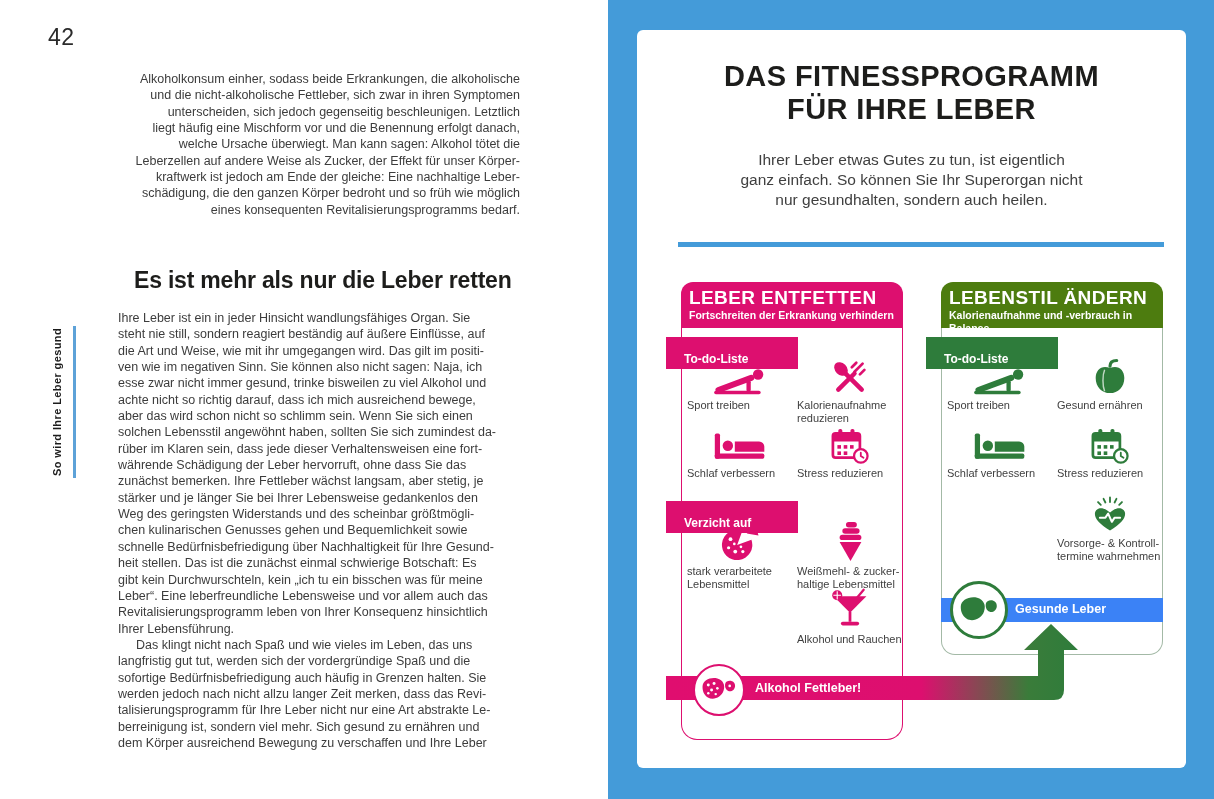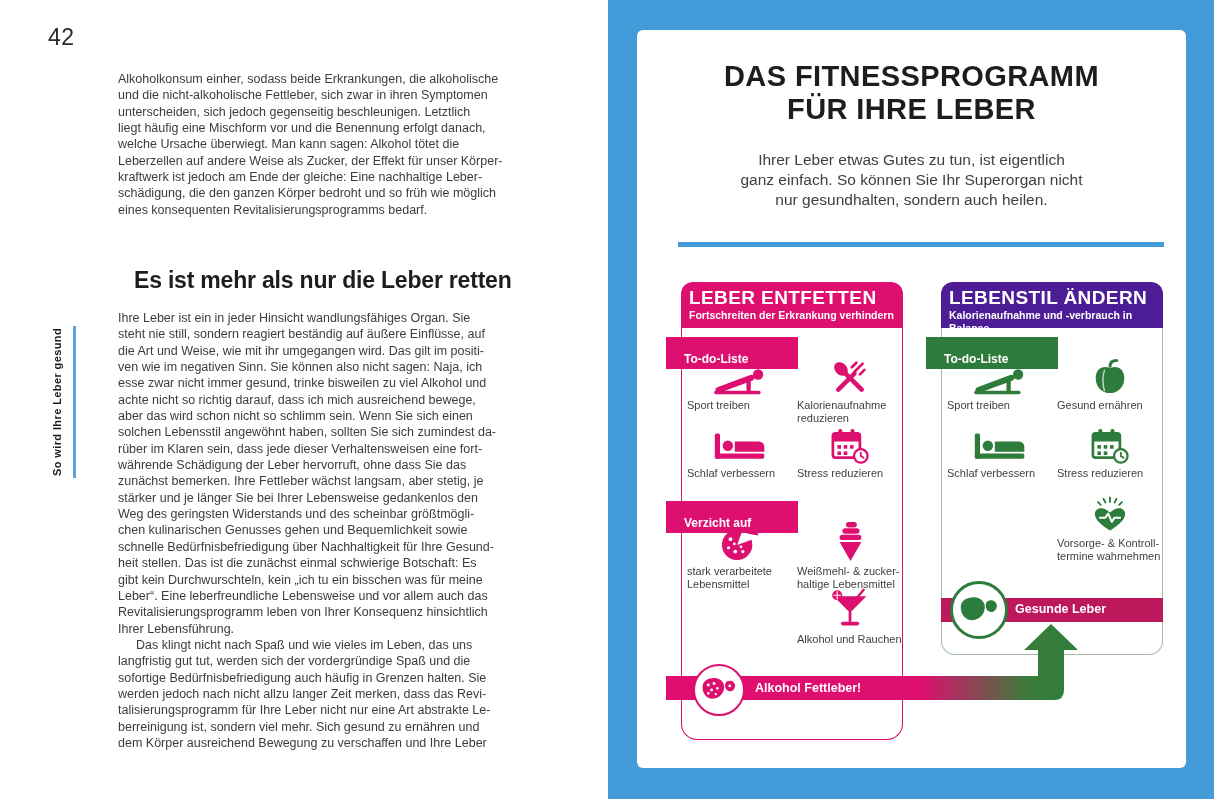--- a/index.html
+++ b/index.html
@@ -41,21 +41,21 @@
   .divider{position:absolute;left:41px;top:212px;width:486px;height:5px;background:#449bd9;}
   
   .col{position:absolute;top:252px;width:222px;}
   .col-pink{left:44px;height:458px;}
   .col-green{left:304px;height:373px;}
   .col-header{
     position:absolute;left:0;top:0;width:100%;height:46px;border-radius:12px 12px 0 0;
     color:#fff;box-sizing:border-box;padding:5px 3px 0 8px;
   }
   .col-pink .col-header{background:#dd0f6f;}
-  .col-green .col-header{background:#4c1d95;}
+  .col-green .col-header{background:#4d7c0f;}
   .col-title{margin:0;font-size:19px;font-weight:800;letter-spacing:.4px;line-height:22px;}
   .col-sub{margin:0;font-size:10.5px;font-weight:bold;line-height:13px;}
   .col-body{position:absolute;left:0;top:46px;right:0;bottom:0;box-sizing:border-box;background:#fff;}
   .col-pink .col-body{border:1px solid #dd0f6f;border-top:none;border-radius:0 0 16px 16px;}
   .col-green .col-body{border:1px solid #a3b9a6;border-top:none;border-radius:0 0 14px 14px;}
   
   .ribbon{
     position:absolute;left:-15px;height:20px;line-height:20px;min-width:100px;
     color:#fff;font-size:12px;font-weight:bold;padding:12px 14px 0 18px;z-index:3;
   }
@@ -76,36 +76,36 @@
   .cA{left:6px;} .cB{left:116px;}
   .row1{top:76px;} .row2{top:144px;} .rowA{top:238px;} .rowA .iconwrap{height:42px;}
   .rowC{top:306px;} .rowC .iconwrap{height:42px;}
   .rowH{top:202px;} .rowH .iconwrap{height:50px;}
   .icon-pink{color:#dd0f6f;} .icon-green{color:#2e7c3b;}
   .icon-pink svg *{fill:currentColor;} .icon-green svg *{fill:currentColor;}
   svg .nf{fill:none !important;}
   svg .wf{fill:#ffffff !important;}
   
   .gesunde-bar{
-    position:absolute;left:0;top:316px;width:222px;height:24px;background:#be185d;z-index:4;
+    position:absolute;left:0;top:316px;width:222px;height:24px;background:#3b82f6;z-index:4;
   }
   .gesunde-text{position:absolute;left:74px;top:4px;color:#fff;font-size:12.5px;font-weight:bold;}
   .circle-badge{position:absolute;border-radius:50%;background:#fff;display:flex;align-items:center;justify-content:center;}
   .gesunde-circle{left:9px;top:-17px;width:58px;height:58px;border:3px solid #2e7c3b;box-sizing:border-box;z-index:5;}
   .elbow{position:absolute;left:29px;top:588px;width:424px;height:82px;z-index:6;}
   .warn-circle{left:56px;top:634px;width:52px;height:52px;border:2.5px solid #dd0f6f;box-sizing:border-box;z-index:7;}
   .warn-text{position:absolute;left:118px;top:651px;color:#fff;font-size:12.5px;font-weight:bold;z-index:7;}
 </style>
 </head>
 <body>
 
 <div id="left-page">
   <div class="page-num">42</div>
   <div class="vcap">So wird Ihre Leber gesund</div>
-  <p id="p1" class="textcol bodytext" style="position:absolute;">Alkoholkonsum einher, sodass beide Erkrankungen, die alkoholische
+  <p id="p1" class="textcol bodytext" style="position:absolute;text-align:right;">Alkoholkonsum einher, sodass beide Erkrankungen, die alkoholische
 und die nicht-alkoholische Fettleber, sich zwar in ihren Symptomen
 unterscheiden, sich jedoch gegenseitig beschleunigen. Letztlich
 liegt häufig eine Mischform vor und die Benennung erfolgt danach,
 welche Ursache überwiegt. Man kann sagen: Alkohol tötet die
 Leberzellen auf andere Weise als Zucker, der Effekt für unser Körper-
 kraftwerk ist jedoch am Ende der gleiche: Eine nachhaltige Leber-
 schädigung, die den ganzen Körper bedroht und so früh wie möglich
 eines konsequenten Revitalisierungsprogramms bedarf.</p>
   <h1 class="lp-heading">Es ist mehr als nur die Leber retten</h1>
   <div id="p23" class="textcol" style="position:absolute;">

